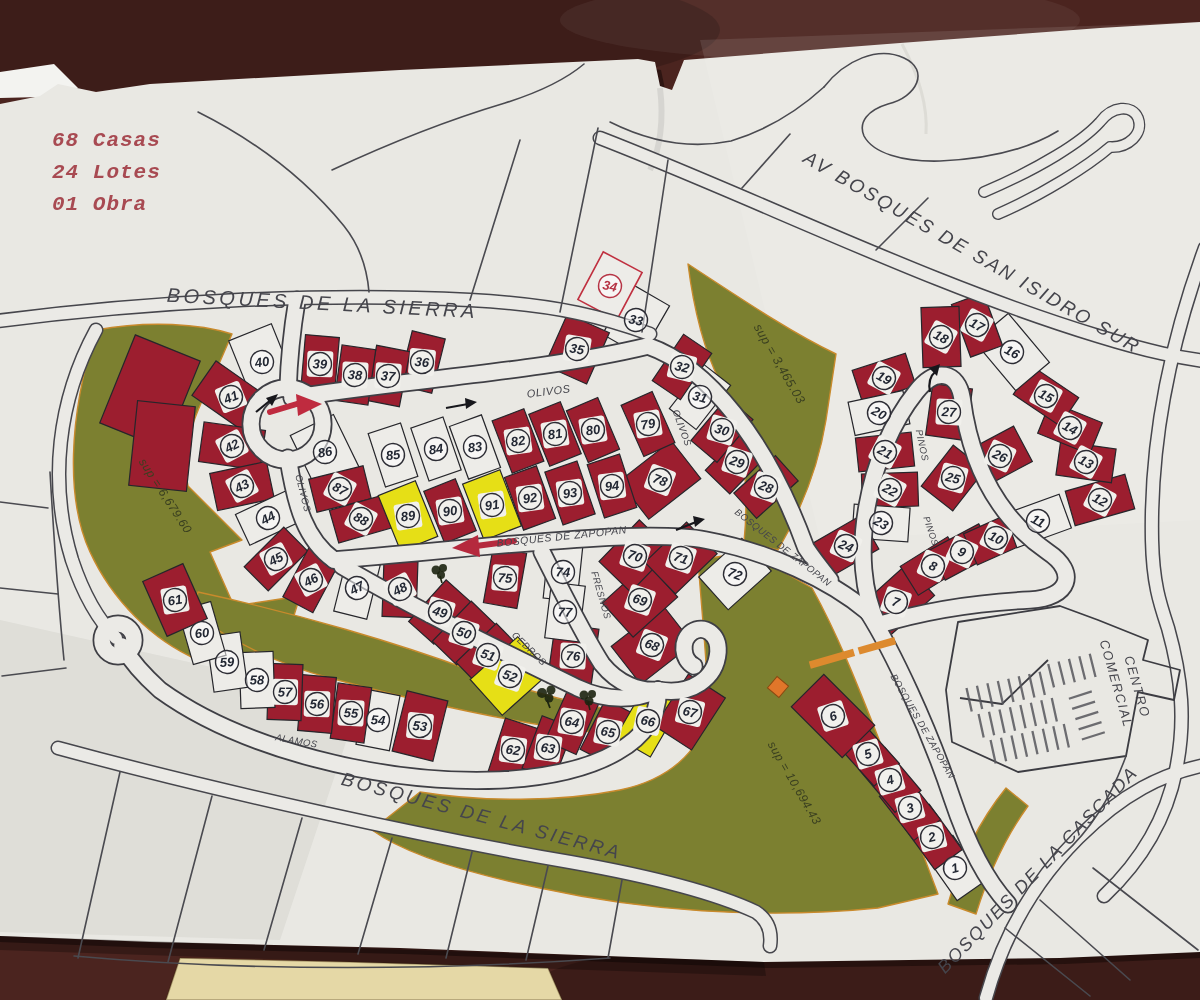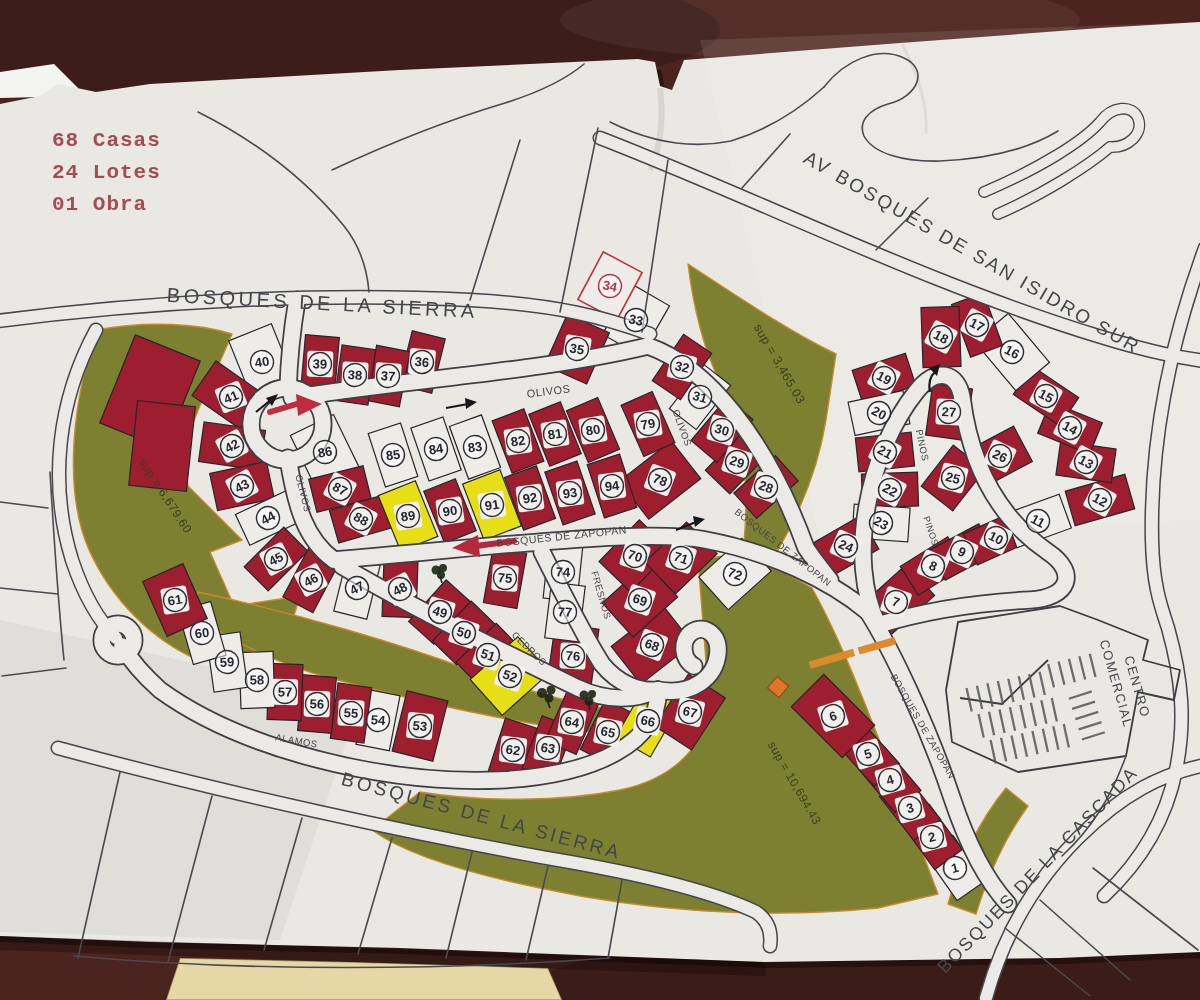--- a/index.html
+++ b/index.html
@@ -1,16 +1,16 @@
 <!DOCTYPE html>
 <html><head>
 <meta charset="utf-8">
 <style>
   html,body{margin:0;padding:0;background:#2e1512;}
-  #stage{width:1200px;height:1000px;position:relative;overflow:hidden;}
+  #stage{width:1200px;height:1000px;position:relative;overflow:hidden;font-style:italic;}
   svg{display:block;}
   text{font-family:"Liberation Sans",sans-serif;}
   .legend-text{font-family:"Liberation Mono","DejaVu Sans Mono",monospace;font-weight:bold;letter-spacing:1px;}
   [class^=c-],[class^=f-]{fill:none;stroke-linecap:round;stroke-linejoin:round;}
   .c-a{stroke:#3f3f45;stroke-width:19;}
   .c-b{stroke:#46464c;stroke-width:15;}
   .c-c{stroke:#46464c;stroke-width:12;}
   .f-a{stroke:#ebeae6;stroke-width:15.5;}
   .f-b{stroke:#ebeae6;stroke-width:12;}
   .f-c{stroke:#ebeae6;stroke-width:9.3;}

